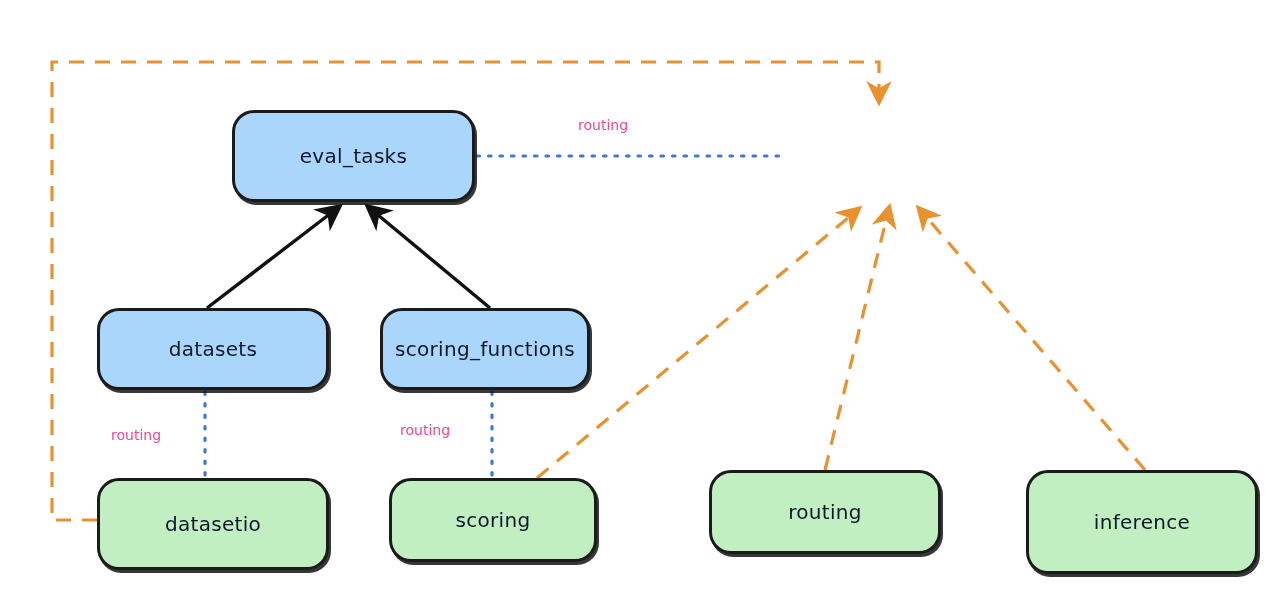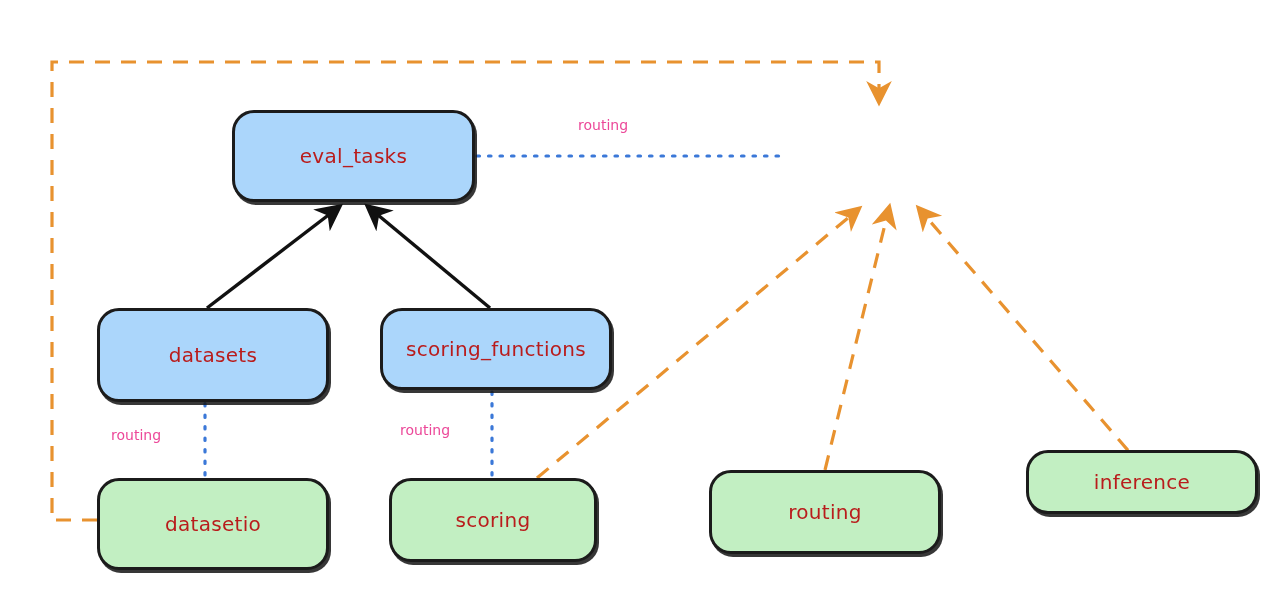--- a/index.html
+++ b/index.html
@@ -32,21 +32,21 @@
     display: flex;
     align-items: center;
     justify-content: center;
     box-shadow: 2px 3px 0 rgba(20,20,20,0.85);
   }
   .node.blue  { background: #abd6fb; }
   .node.green { background: #c2efc2; }
   .node-label {
     font-family: "DejaVu Sans", sans-serif;
     font-size: 20px;
-    color: #b91c1c;
+    color: #0f172a;
     letter-spacing: 0.3px;
     white-space: nowrap;
   }
   .edge-label {
     position: absolute;
     font-family: "DejaVu Sans", sans-serif;
     font-size: 14px;
     color: #ec4899;
     white-space: nowrap;
   }
@@ -101,41 +101,41 @@
     <g>
       <path d="M492,392 L492,476" fill="none" stroke="#3b78d8" stroke-width="3.2" stroke-dasharray="2.5 9" stroke-linecap="round"></path>
     </g>
   </svg>
 
   <div class="node blue" style="left:232px;top:110px;width:243px;height:92px;">
     <span class="node-label">eval_tasks</span>
   </div>
 
 
-  <div class="node blue" style="left:97px;top:308px;width:232px;height:94px;">
+  <div class="node blue" style="left:97px;top:308px;width:232px;height:82px;">
     <span class="node-label">datasets</span>
   </div>
 
-  <div class="node blue" style="left:380px;top:308px;width:232px;height:82px;">
+  <div class="node blue" style="left:380px;top:308px;width:210px;height:82px;">
     <span class="node-label">scoring_functions</span>
   </div>
 
   <div class="node green" style="left:97px;top:478px;width:232px;height:92px;">
     <span class="node-label">datasetio</span>
   </div>
 
   <div class="node green" style="left:389px;top:478px;width:208px;height:84px;">
     <span class="node-label">scoring</span>
   </div>
 
   <div class="node green" style="left:709px;top:470px;width:232px;height:84px;">
     <span class="node-label">routing</span>
   </div>
 
-  <div class="node green" style="left:1026px;top:450px;width:232px;height:64px;">
+  <div class="node green" style="left:1026px;top:470px;width:232px;height:104px;">
     <span class="node-label">inference</span>
   </div>
 
   <span class="edge-label" style="left:578px;top:117px;">routing</span>
   <span class="edge-label" style="left:111px;top:427px;">routing</span>
   <span class="edge-label" style="left:400px;top:422px;">routing</span>
 
 </div>
 
 </body></html>

